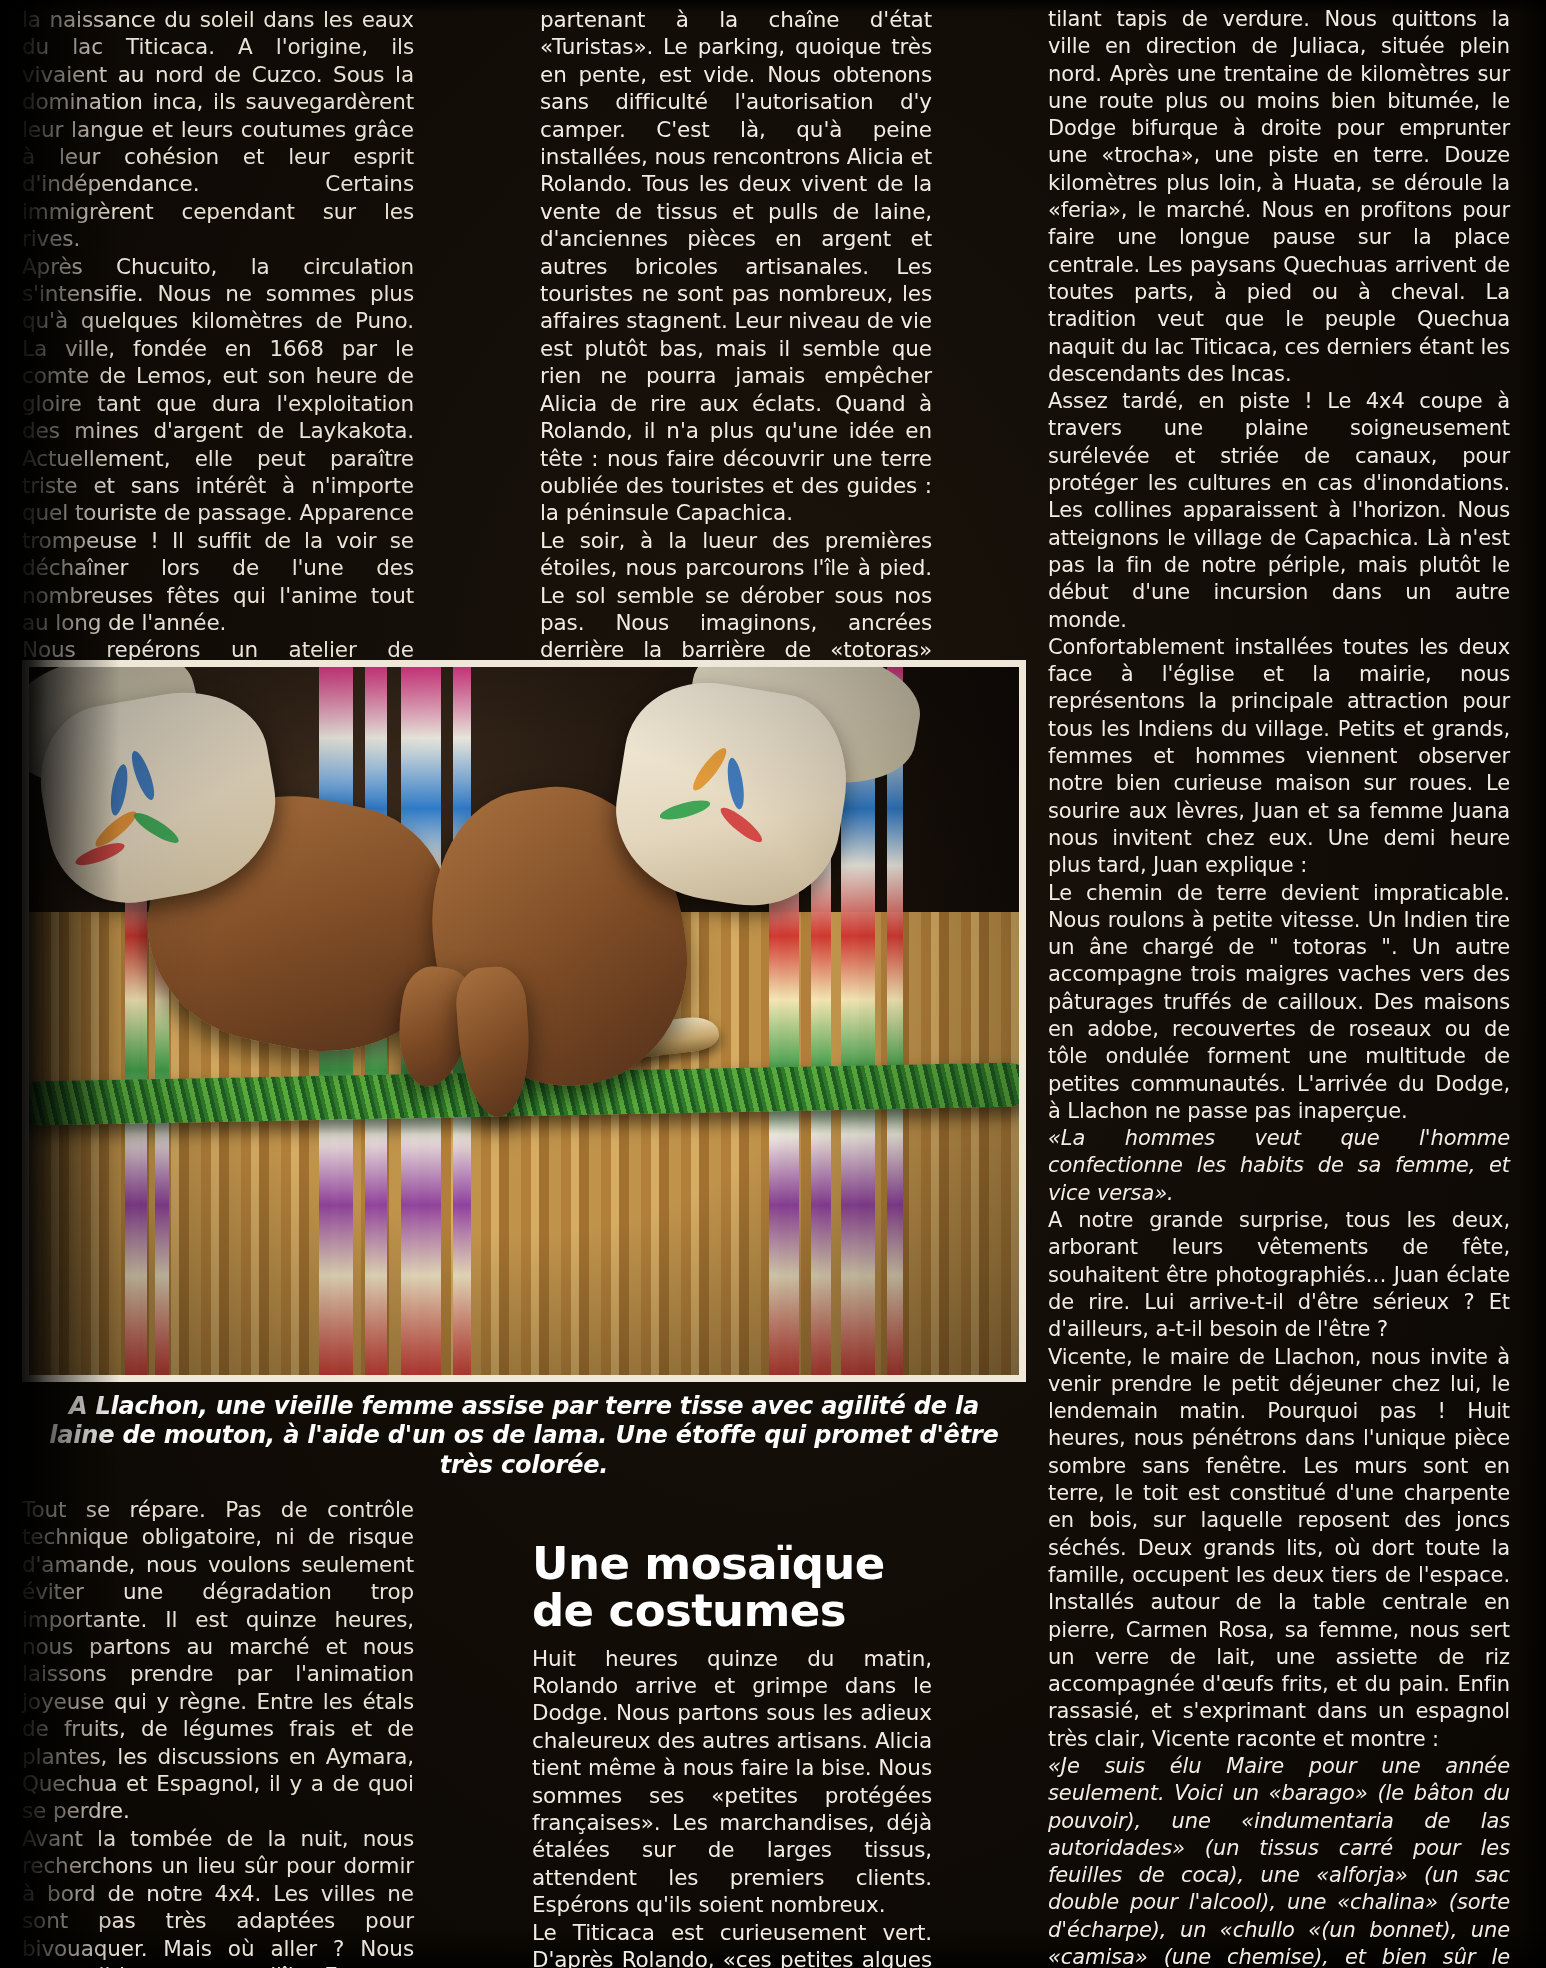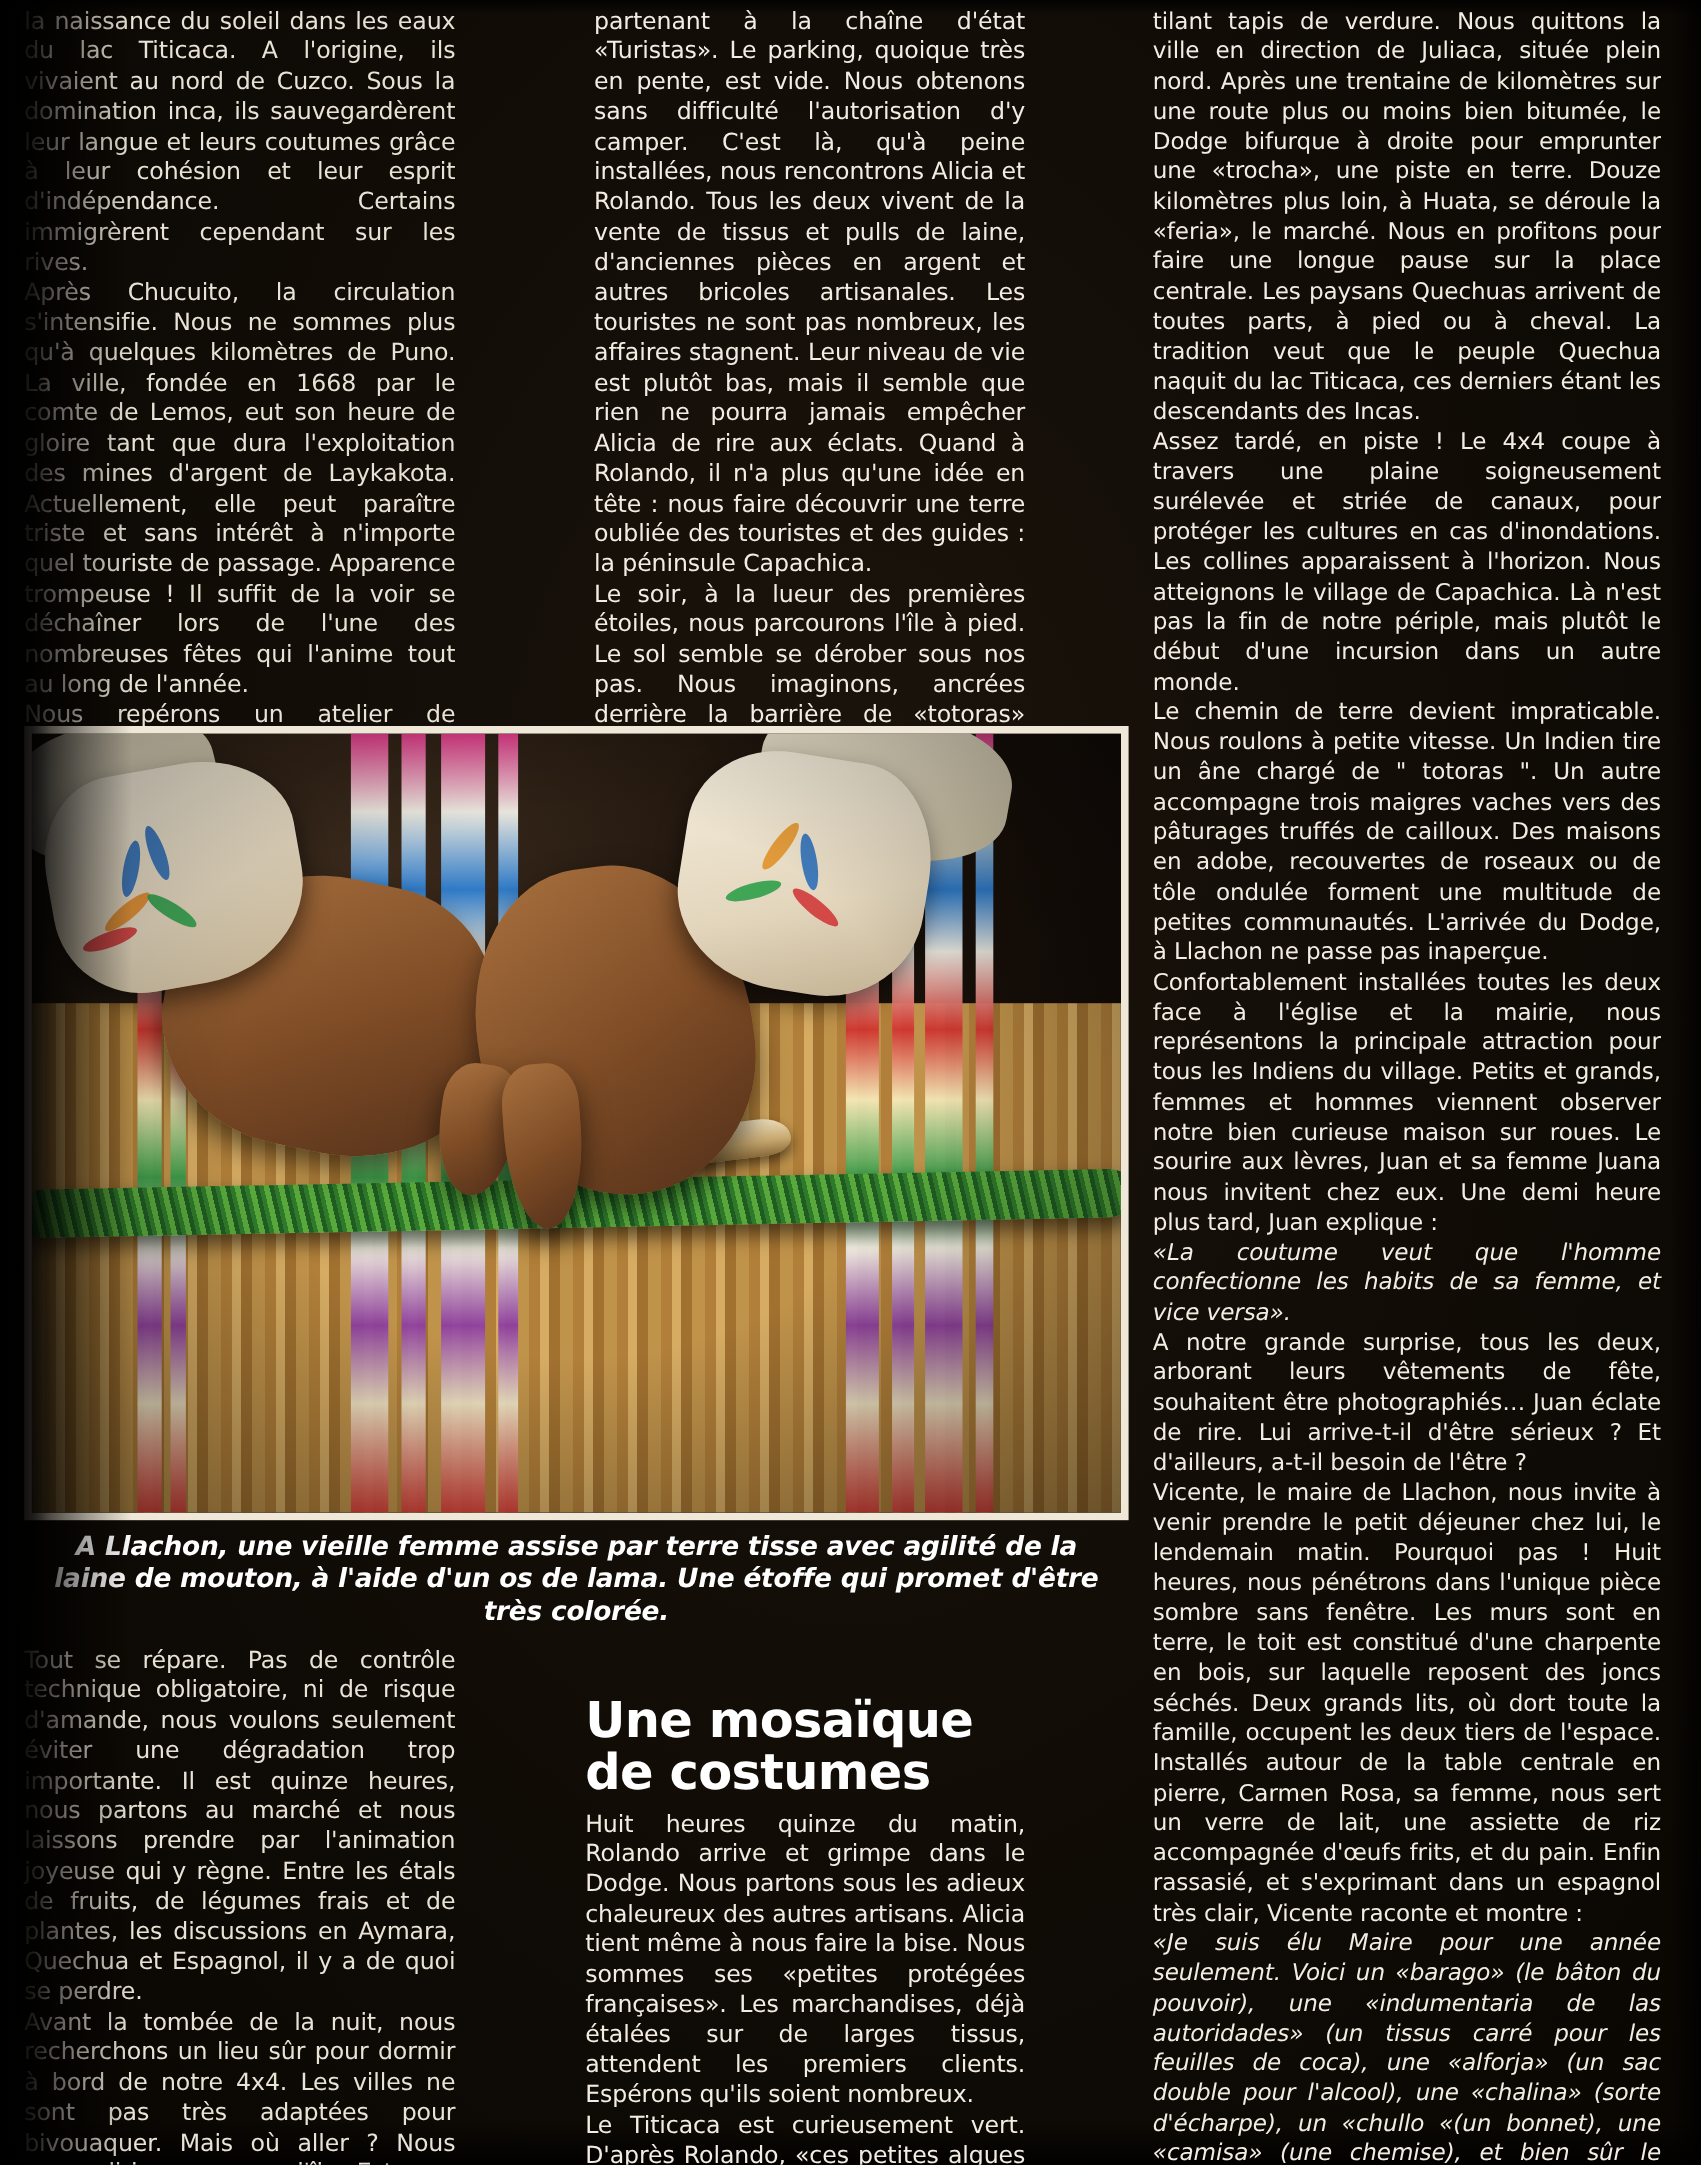--- a/index.html
+++ b/index.html
@@ -320,23 +320,23 @@
   </div>
 
   <div class="col" id="col-mid-top">
     <p>partenant à la chaîne d'état «Turistas». Le parking, quoique très en pente, est vide. Nous obtenons sans difficulté l'autorisation d'y camper. C'est là, qu'à peine installées, nous rencontrons Alicia et Rolando. Tous les deux vivent de la vente de tissus et pulls de laine, d'anciennes pièces en argent et autres bricoles artisanales. Les touristes ne sont pas nombreux, les affaires stagnent. Leur niveau de vie est plutôt bas, mais il semble que rien ne pourra jamais empêcher Alicia de rire aux éclats. Quand à Rolando, il n'a plus qu'une idée en tête : nous faire découvrir une terre oubliée des touristes et des guides : la péninsule Capachica.</p>
     <p>Le soir, à la lueur des premières étoiles, nous parcourons l'île à pied. Le sol semble se dérober sous nos pas. Nous imaginons, ancrées derrière la barrière de «totoras» (joncs), les îles flottantes des Indiens Uros vivant au rythme des lentes ondulations du lac.</p>
   </div>
 
   <div class="col" id="col-right">
     <p>tilant tapis de verdure. Nous quittons la ville en direction de Juliaca, située plein nord. Après une trentaine de kilomètres sur une route plus ou moins bien bitumée, le Dodge bifurque à droite pour emprunter une «trocha», une piste en terre. Douze kilomètres plus loin, à Huata, se déroule la «feria», le marché. Nous en profitons pour faire une longue pause sur la place centrale. Les paysans Quechuas arrivent de toutes parts, à pied ou à cheval. La tradition veut que le peuple Quechua naquit du lac Titicaca, ces derniers étant les descendants des Incas.</p>
     <p>Assez tardé, en piste ! Le 4x4 coupe à travers une plaine soigneusement surélevée et striée de canaux, pour protéger les cultures en cas d'inondations. Les collines apparaissent à l'horizon. Nous atteignons le village de Capachica. Là n'est pas la fin de notre périple, mais plutôt le début d'une incursion dans un autre monde.</p>
+    <p>Confortablement installées toutes les deux face à l'église et la mairie, nous représentons la principale attraction pour tous les Indiens du village. Petits et grands, femmes et hommes viennent observer notre bien curieuse maison sur roues. Le sourire aux lèvres, Juan et sa femme Juana nous invitent chez eux. Une demi heure plus tard, Juan explique :</p>
     <p>Le chemin de terre devient impraticable. Nous roulons à petite vitesse. Un Indien tire un âne chargé de " totoras ". Un autre accompagne trois maigres vaches vers des pâturages truffés de cailloux. Des maisons en adobe, recouvertes de roseaux ou de tôle ondulée forment une multitude de petites communautés. L'arrivée du Dodge, à Llachon ne passe pas inaperçue.</p>
-    <p>Confortablement installées toutes les deux face à l'église et la mairie, nous représentons la principale attraction pour tous les Indiens du village. Petits et grands, femmes et hommes viennent observer notre bien curieuse maison sur roues. Le sourire aux lèvres, Juan et sa femme Juana nous invitent chez eux. Une demi heure plus tard, Juan explique :</p>
-    <p class="italic">«La coutume veut que l'homme confectionne les habits de sa femme, et vice versa».</p>
+    <p class="italic">«La hommes veut que l'homme confectionne les habits de sa femme, et vice versa».</p>
     <p>A notre grande surprise, tous les deux, arborant leurs vêtements de fête, souhaitent être photographiés… Juan éclate de rire. Lui arrive-t-il d'être sérieux ? Et d'ailleurs, a-t-il besoin de l'être ?</p>
     <p>Vicente, le maire de Llachon, nous invite à venir prendre le petit déjeuner chez lui, le lendemain matin. Pourquoi pas ! Huit heures, nous pénétrons dans l'unique pièce sombre sans fenêtre. Les murs sont en terre, le toit est constitué d'une charpente en bois, sur laquelle reposent des joncs séchés. Deux grands lits, où dort toute la famille, occupent les deux tiers de l'espace. Installés autour de la table centrale en pierre, Carmen Rosa, sa femme, nous sert un verre de lait, une assiette de riz accompagnée d'œufs frits, et du pain. Enfin rassasié, et s'exprimant dans un espagnol très clair, Vicente raconte et montre :</p>
     <p class="italic">«Je suis élu Maire pour une année seulement. Voici un «barago» (le bâton du pouvoir), une «indumentaria de las autoridades» (un tissus carré pour les feuilles de coca), une «alforja» (un sac double pour l'alcool), une «chalina» (sorte d'écharpe), un «chullo «(un bonnet), une «camisa» (une chemise), et bien sûr le chapeau et le traditionnel «poncho». Les chaussures sont simplement des sandales en caoutchouc découpées dans des pneus». C'est pour l'homme. La femme porte</p>
   </div>
 
   <div class="photo-wrap">
     <div class="photo">
       <div class="ph-bg"></div>
 
       <div class="ph-textile"></div>

